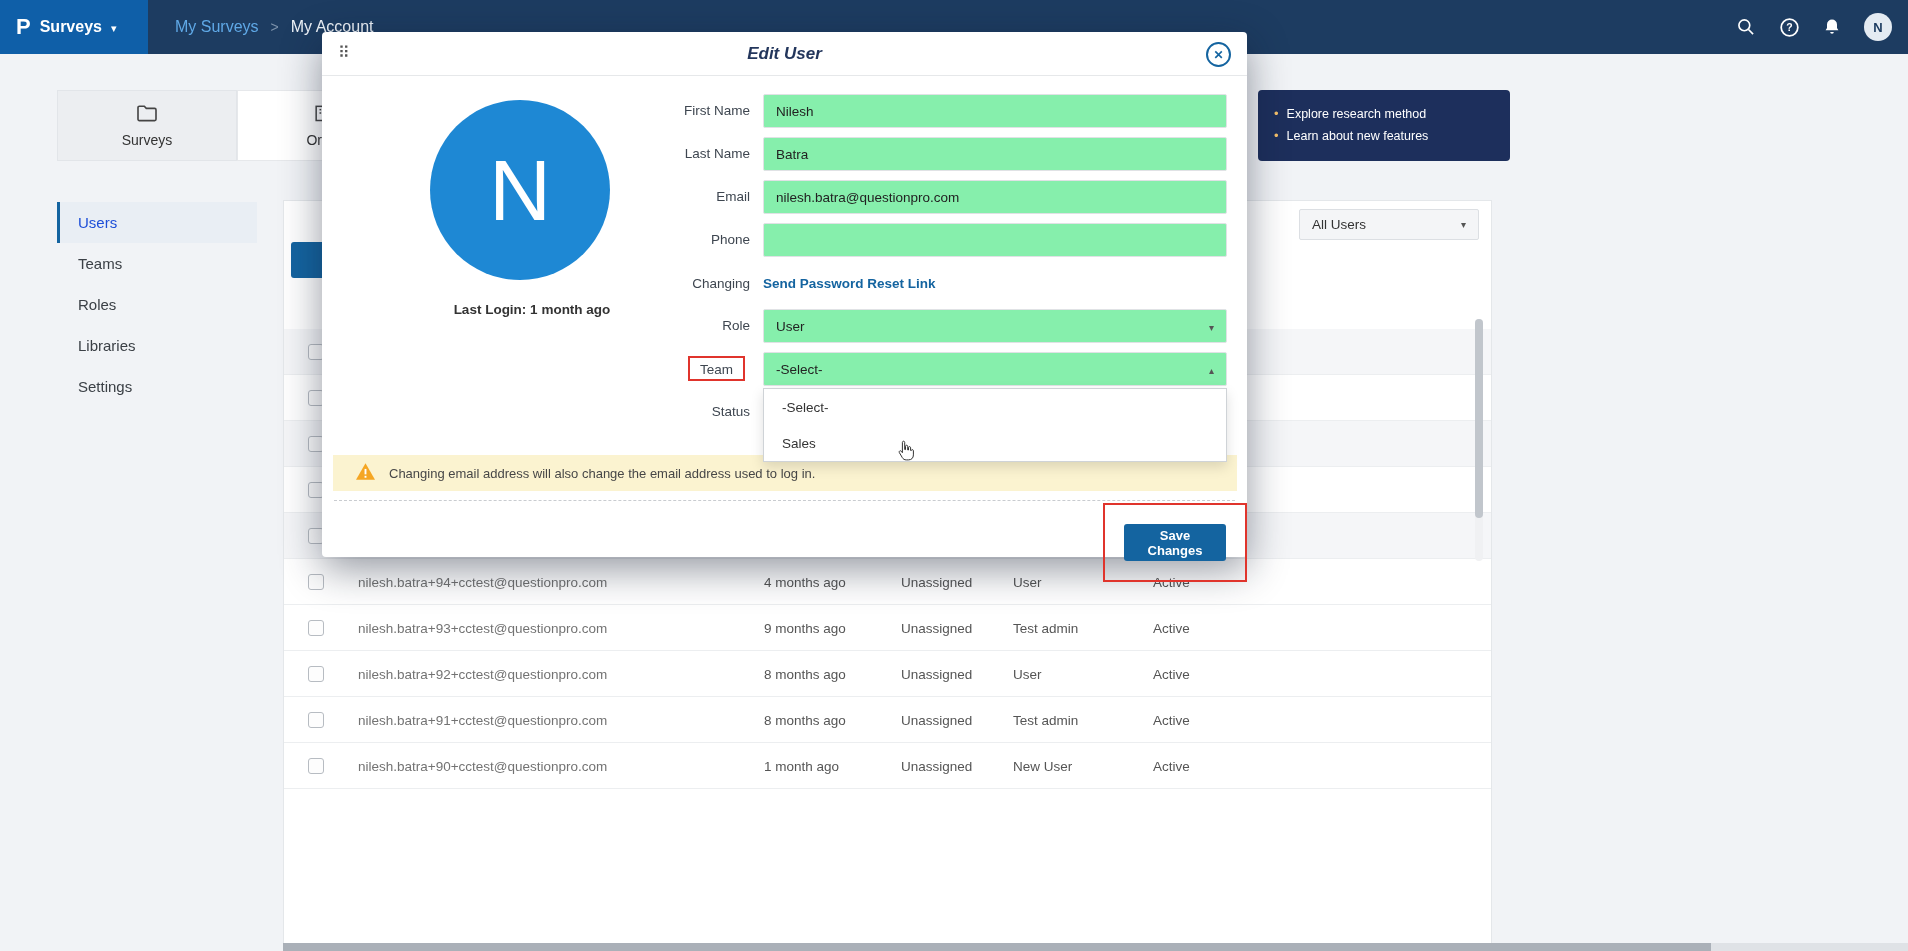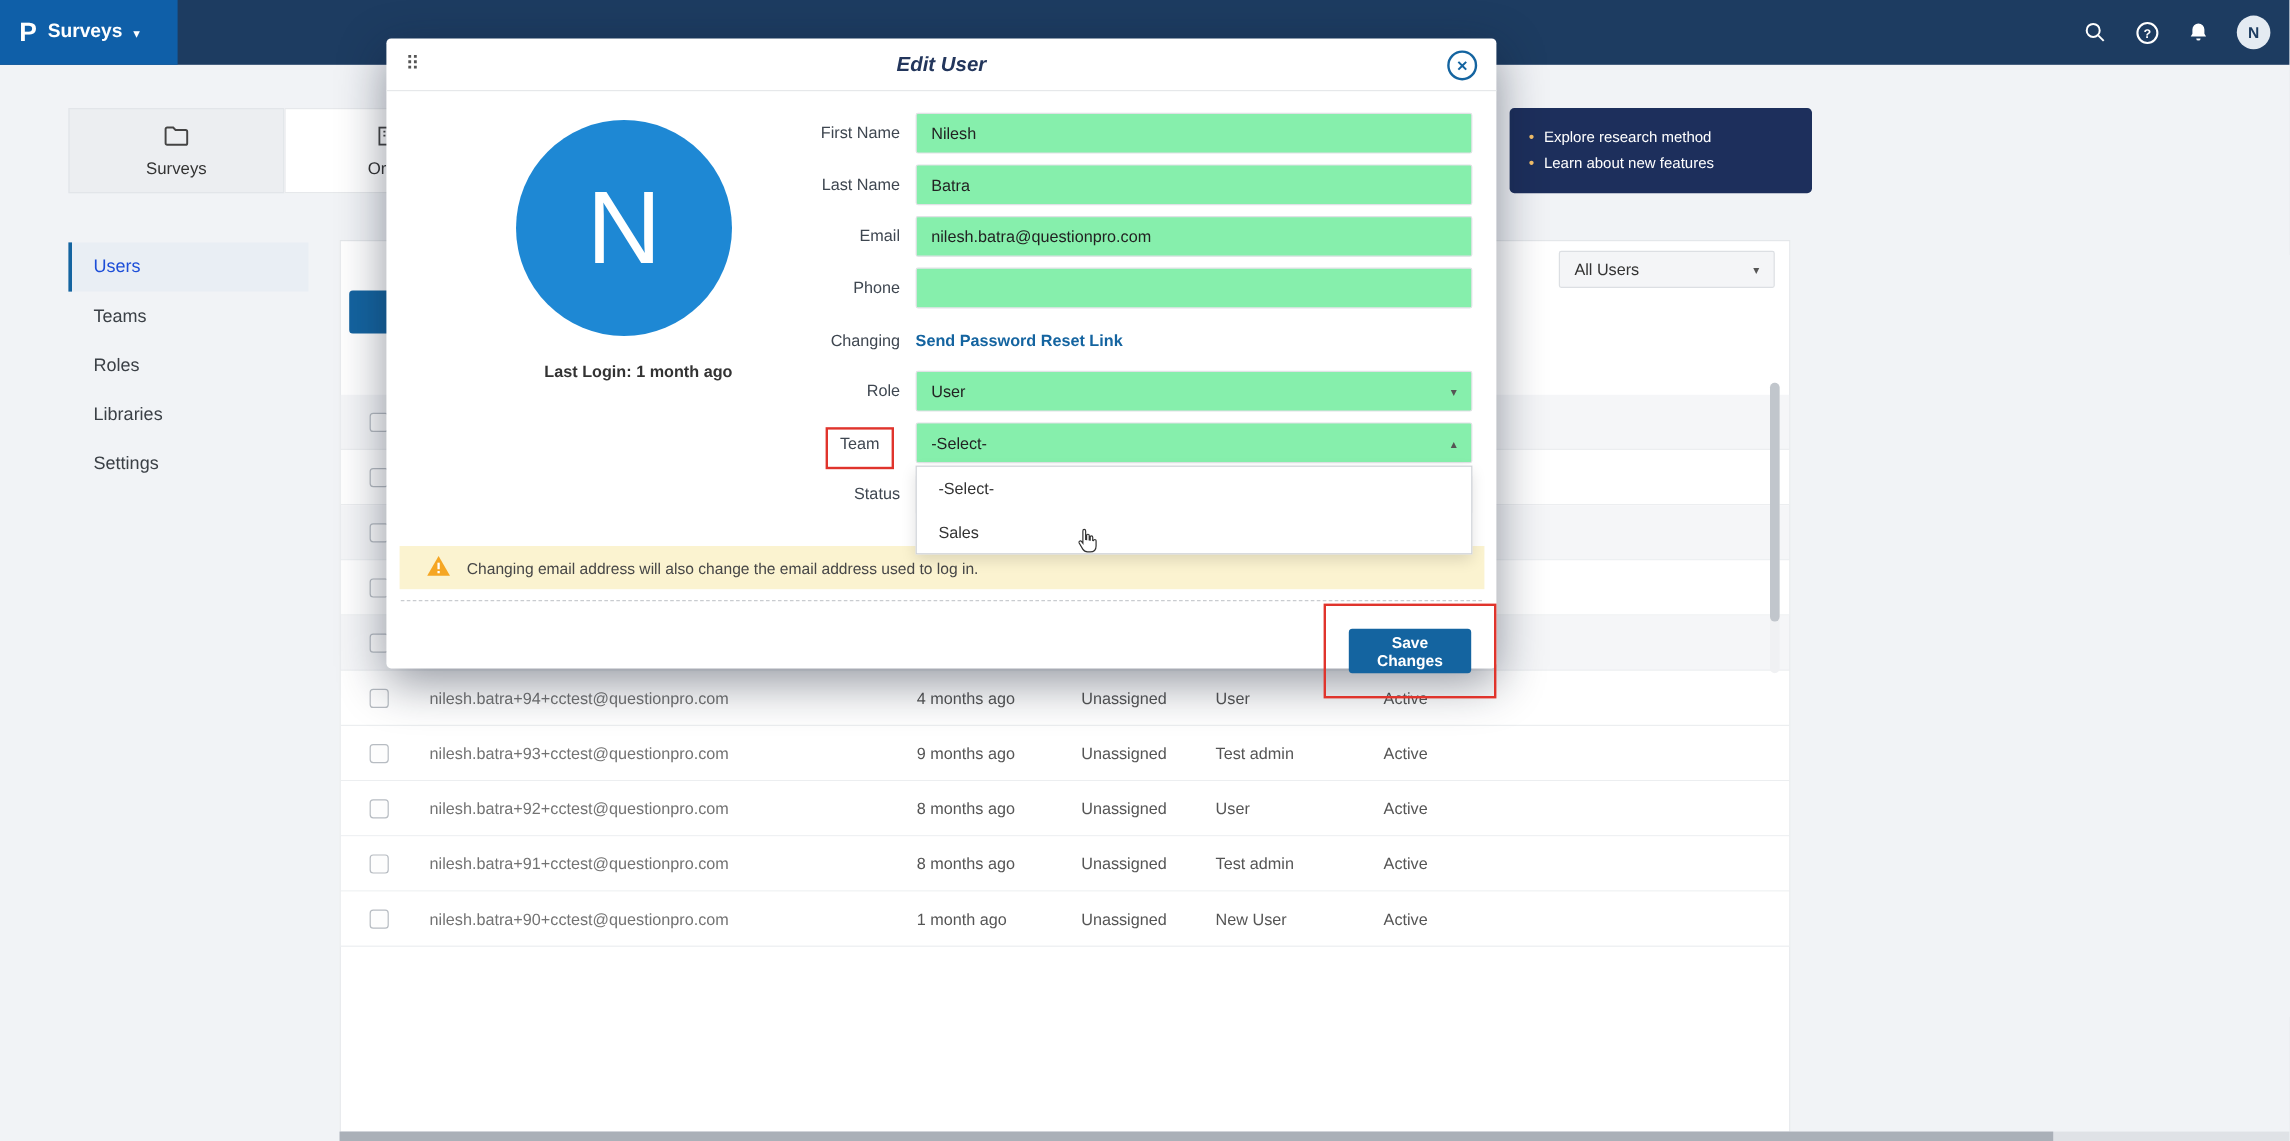--- a/index.html
+++ b/index.html
@@ -64,21 +64,21 @@
   .big-avatar { position:absolute; left:108px; top:68px; width:180px; height:180px; border-radius:50%; background:#1e88d4; color:#fff; font-size:86px; font-weight:400; display:flex; align-items:center; justify-content:center; }
   .last-login { position:absolute; left:0; top:270px; width:420px; text-align:center; font-size:13.5px; font-weight:700; color:#333; }
 
   .f-label { position:absolute; left:298px; width:130px; height:34px; line-height:34px; text-align:right; font-size:13.5px; color:#3e4650; }
   .f-input { position:absolute; left:441px; width:464px; height:34px; background:#86efac; border:1px solid #e0e2e5; border-radius:2px; font-size:13.5px; color:#222; padding:0 32px 0 12px; display:flex; align-items:center; }
   .f-input.editable { cursor:text; }
   .f-select { cursor:pointer; }
   .sel-caret { position:absolute; right:12px; top:0; height:34px; display:flex; align-items:center; font-size:10px; color:#555; }
   .pwd-link { position:absolute; left:441px; top:235px; height:34px; line-height:34px; font-size:13.5px; font-weight:700; color:#1464a0; cursor:pointer; }
 
-  .team-label-box { position:absolute; left:366px; top:324px; height:35px; line-height:24px; padding:0 10px; border:2px solid #e0342c; font-size:13.5px; color:#3e4650; text-align:right; }
+  .team-label-box { position:absolute; left:366px; top:324px; height:25px; line-height:24px; padding:0 10px; border:2px solid #e0342c; font-size:13.5px; color:#3e4650; text-align:right; }
 
   .dd-panel { position:absolute; left:441px; top:356px; width:464px; background:#fff; border:1px solid #cfd3d7; box-shadow:0 5px 12px rgba(0,0,0,.13); z-index:5; }
   .dd-opt { height:36px; display:flex; align-items:center; padding-left:18px; font-size:13.5px; color:#333; cursor:pointer; }
 
   .warn-bar { position:absolute; left:11px; top:423px; width:904px; height:36px; background:#fbf3d0; display:flex; align-items:center; gap:13px; padding-left:22px; font-size:13px; color:#474747; z-index:2; }
 
   .modal-footer-line { position:absolute; left:12px; right:12px; top:468px; border-top:1px dashed #c9ccd0; }
   .save-wrap { position:absolute; left:781px; top:471px; padding:19px; border:2px solid #e0342c; z-index:6; }
   .save-btn { display:block; height:37px; background:#1464a0; color:#fff; font-size:13px; font-weight:700; border:none; border-radius:3px; padding:0 15px; cursor:pointer; font-family:"Liberation Sans", sans-serif; }
 
@@ -88,20 +88,25 @@
 <body>
 
 <div class="stage">
 
   <header class="topbar">
     <div class="brand">
       <span class="logo">P</span>
       <span class="brand-label">Surveys</span>
       <span class="caret">▾</span>
     </div>
+    <nav class="breadcrumb">
+      <span class="bc-0">My Surveys</span>
+      <span class="bc-sep">&gt;</span>
+      <span class="bc-1">My Account</span>
+    </nav>
     <div class="topbar-icons">
       <span class="tb-icon">
         <svg width="20" height="20" viewBox="0 0 24 24">
             <circle cx="10" cy="10" r="6.5" stroke="#fff" stroke-width="2" fill="none"></circle>
             <line x1="15" y1="15" x2="20.5" y2="20.5" stroke="#fff" stroke-width="2"></line>
           </svg>
       </span>
       <span class="tb-icon">
         <svg width="21" height="21" viewBox="0 0 24 24">
             <circle cx="12" cy="12" r="9.5" stroke="#fff" stroke-width="2" fill="none"></circle>

